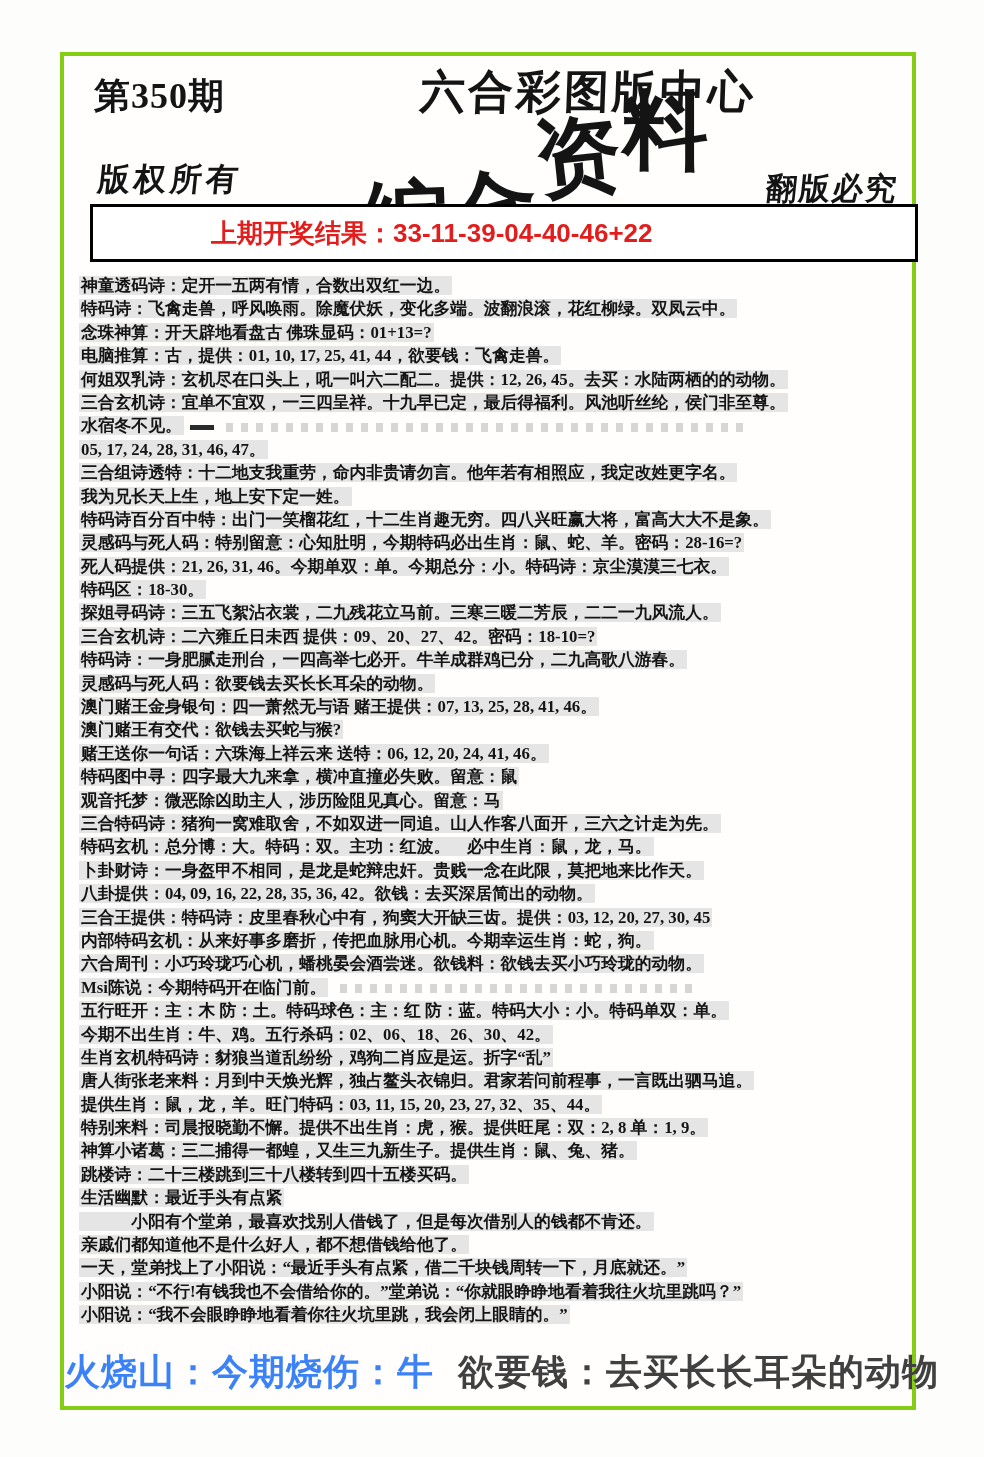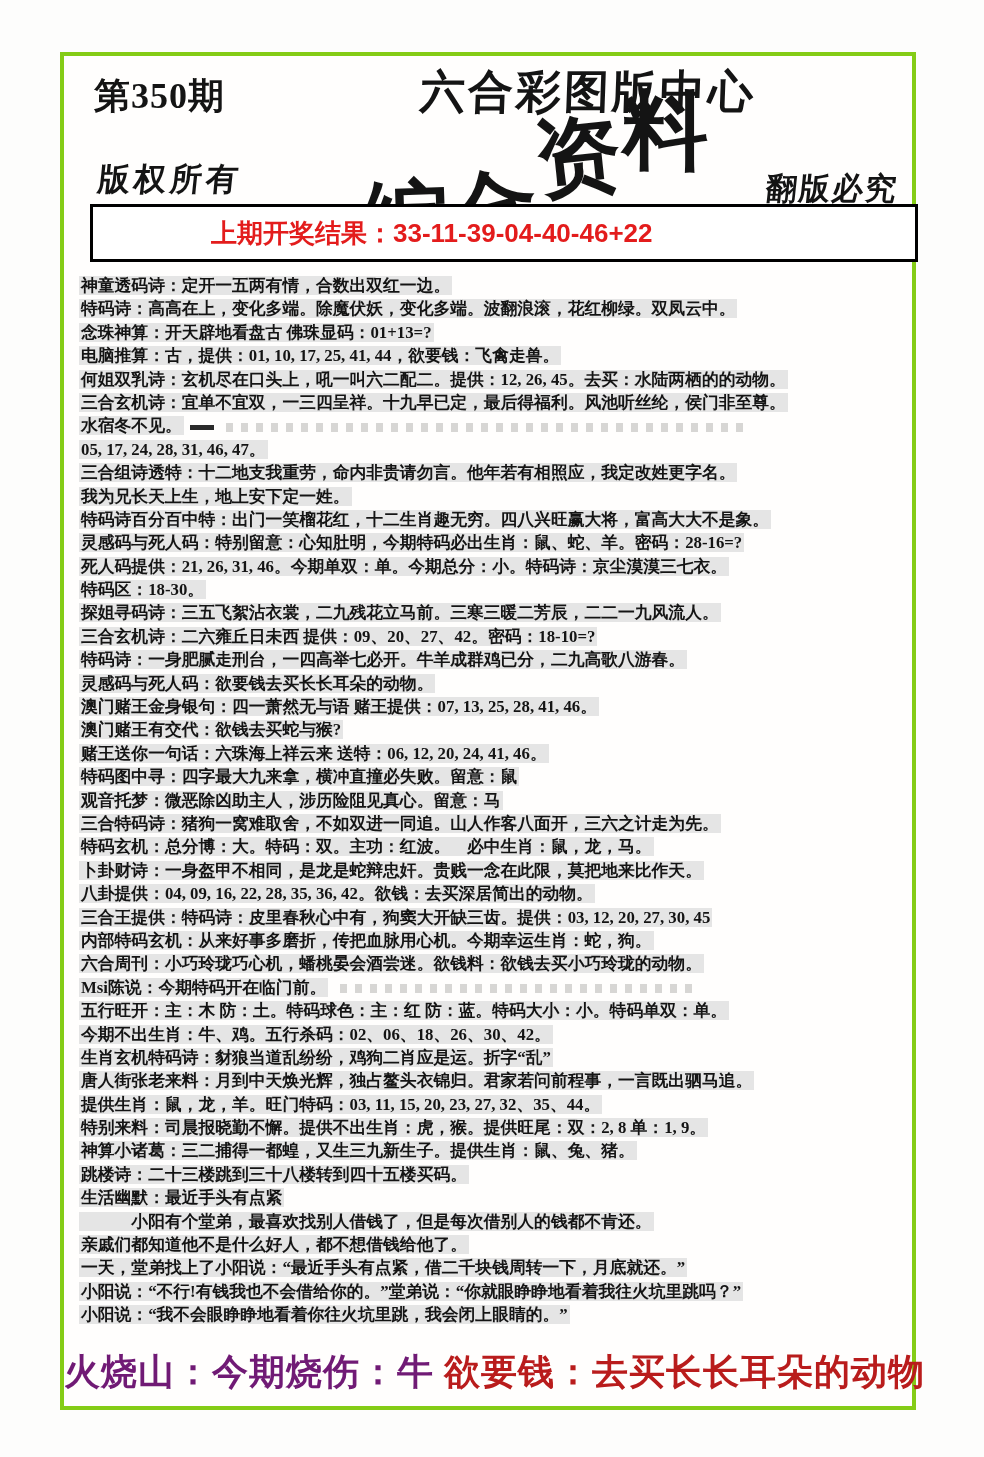--- a/index.html
+++ b/index.html
@@ -30,22 +30,22 @@
   .line{height:23.4px;line-height:23.4px;font-size:16.8px;font-weight:bold;
         white-space:nowrap;overflow:hidden;}
   .lt{background:#e5e5e5;padding:0 2px;}
   .dash{display:inline-block;width:24px;height:5px;background:#2a2a2a;
         margin-left:6px;vertical-align:middle;}
   .smudge{display:inline-block;height:9px;margin-left:12px;vertical-align:middle;
           background:repeating-linear-gradient(90deg,#b7b7b3 0 7px,transparent 7px 15px);
           opacity:.55;filter:blur(.7px);}
   .banner{position:absolute;left:0;right:0;top:1292px;text-align:center;
           font-size:36px;font-weight:900;white-space:nowrap;letter-spacing:1px;}
-  .banner .red{color:#701a75;}
-  .banner .green{color:#b91c1c;}
+  .banner .red{color:#3b82f6;}
+  .banner .green{color:#404040;margin-left:14px;}
 </style>
 </head>
 <body>
 
 <div class="page">
   <div class="frame">
 
     <div class="issue">第350期</div>
     <div class="title">六合彩图版中心</div>
     <div class="subtitle"><span>综</span><span>合</span><span>资</span><span>料</span></div>
@@ -53,21 +53,21 @@
     <div class="copy-right">翻版必究</div>
 
     <div class="result-box">
       <div class="result-text">
         <span>上期开奖结果：</span><span>33-11-39-04-40-46+22</span>
       </div>
     </div>
 
     <div class="body-lines">
         <div class="line"><span class="lt">神童透码诗：定开一五两有情，合数出双红一边。</span></div>
-        <div class="line"><span class="lt">特码诗：高高在上，变化多端。除魔伏妖，变化多端。波翻浪滚，花红柳绿。双凤云中。</span></div>
+        <div class="line"><span class="lt">特码诗：飞禽走兽，呼风唤雨。除魔伏妖，变化多端。波翻浪滚，花红柳绿。双凤云中。</span></div>
         <div class="line"><span class="lt">念珠神算：开天辟地看盘古 佛珠显码：01+13=?</span></div>
         <div class="line"><span class="lt">电脑推算：古，提供：01, 10, 17, 25, 41, 44，欲要钱：飞禽走兽。</span></div>
         <div class="line"><span class="lt">何姐双乳诗：玄机尽在口头上，吼一叫六二配二。提供：12, 26, 45。去买：水陆两栖的的动物。</span></div>
         <div class="line"><span class="lt">三合玄机诗：宜单不宜双，一三四呈祥。十九早已定，最后得福利。风池听丝纶，侯门非至尊。</span></div>
         <div class="line"><span class="lt">水宿冬不见。</span><span class="dash"></span><span class="smudge" style="width: 520px;"></span></div>
         <div class="line"><span class="lt">05, 17, 24, 28, 31, 46, 47。</span></div>
         <div class="line"><span class="lt">三合组诗透特：十二地支我重劳，命内非贵请勿言。他年若有相照应，我定改姓更字名。</span></div>
         <div class="line"><span class="lt">我为兄长天上生，地上安下定一姓。</span></div>
         <div class="line"><span class="lt">特码诗百分百中特：出门一笑榴花红，十二生肖趣无穷。四八兴旺赢大将，富高大大不是象。</span></div>
         <div class="line"><span class="lt">灵感码与死人码：特别留意：心知肚明，今期特码必出生肖：鼠、蛇、羊。密码：28-16=?</span></div>

